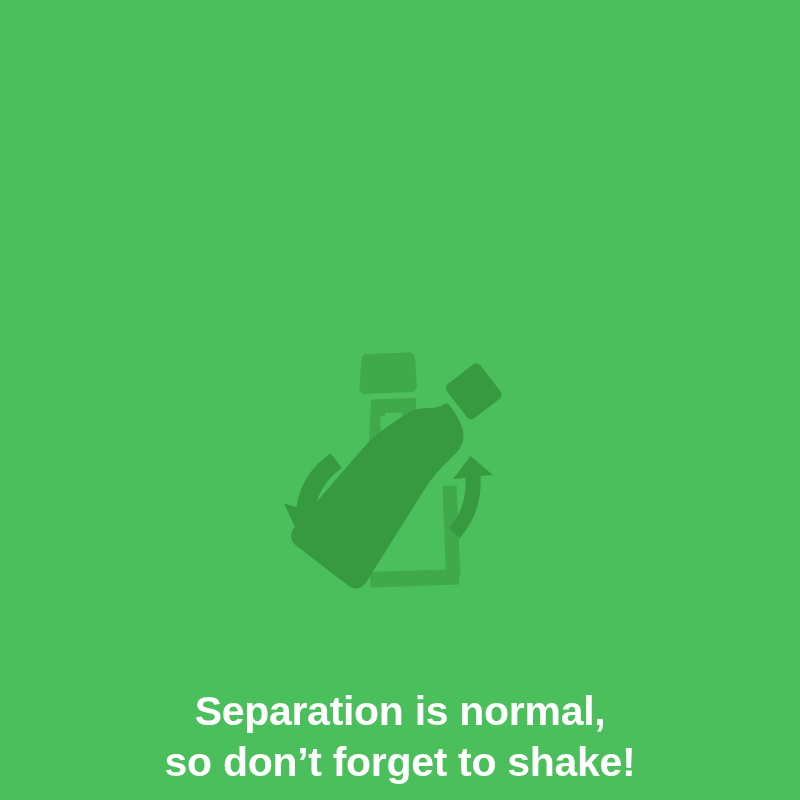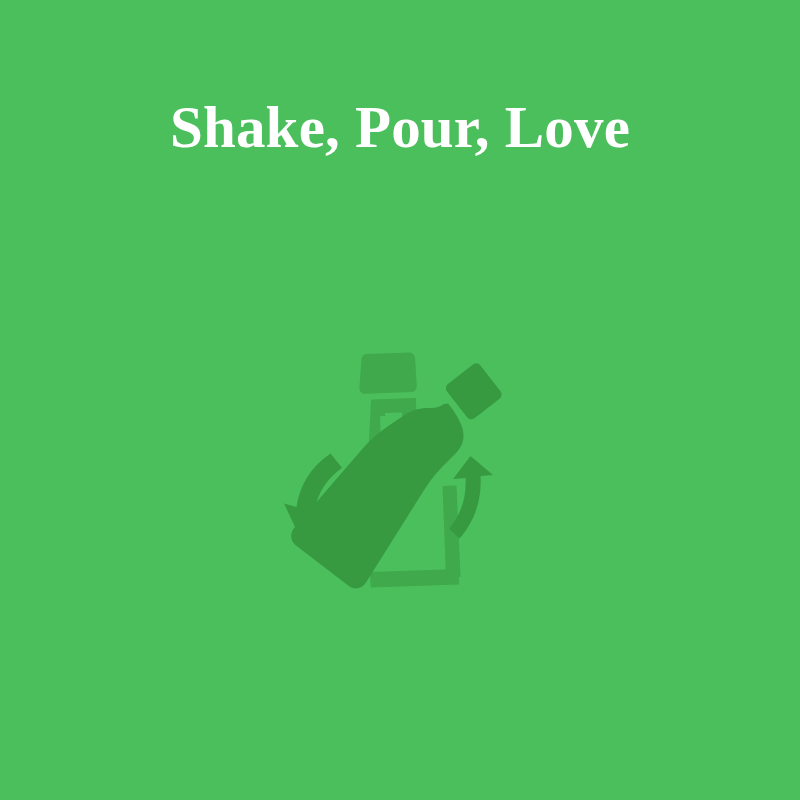--- a/index.html
+++ b/index.html
@@ -95,21 +95,20 @@
   .callout .line {
     display: block;
     white-space: nowrap;
   }
 </style>
 </head>
 <body>
 
 <div class="card">
 
-  <h1 class="headline">Shake, Pour, Love</h1>
 
 
   <div class="icon-wrap">
     <svg viewBox="0 0 260 265" xmlns="http://www.w3.org/2000/svg" aria-hidden="true">
 
       <g fill="#3fa94c">
 
         <path d="M91.5 14.5
                  C91.5 11.6 93.6 9.2 96.4 9.0
                  L139.0 7.4
@@ -180,14 +179,18 @@
                  C20.2 196.0 19.6 188.2 24.5 182.5
                  L91.0 105.5
                  C99.5 95.5 108.5 87.5 119.0 80.5
                  L134.5 70.0
                  C142.5 64.6 151.0 62.5 160.0 63.0
                  C165.0 63.3 170.0 62.0 174.0 59.0 Z"></path>
       </g>
     </svg>
   </div>
 
+  <p class="callout">
+    <span class="line">Separation is normal,</span>
+    <span class="line">so don’t forget to shake!</span>
+  </p>
 
 </div>
 
 </body></html>

